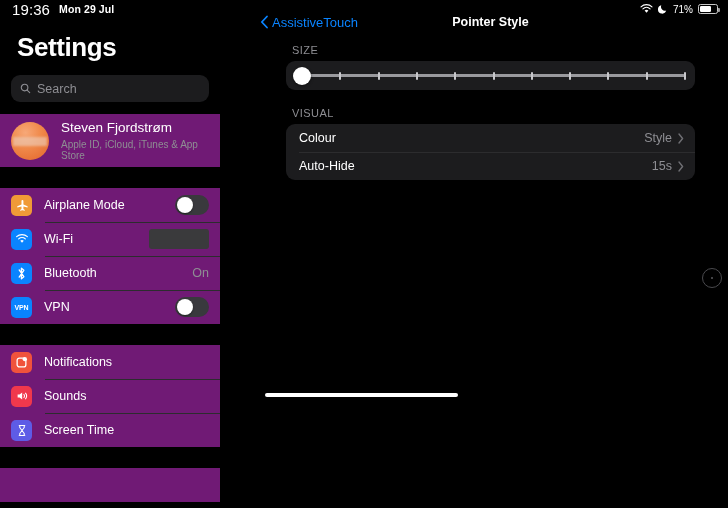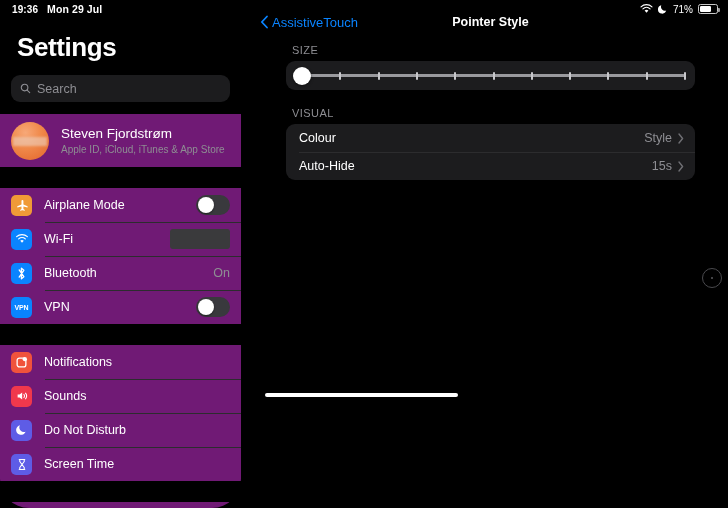--- a/index.html
+++ b/index.html
@@ -12,34 +12,34 @@
   }
   .screen { position:relative; width:728px; height:508px; background:#000; }
 
   
   .statusbar {
     position:absolute; top:0; left:0; width:728px; height:18px;
     display:flex; align-items:center; justify-content:space-between;
     padding:0 10px 0 12px; z-index:40;
   }
   .status-left { display:flex; align-items:center; gap:9px; }
-  .status-time { color:#fff; font-size:10px; font-weight:700; letter-spacing:.1px; }
+  .status-time { color:#fff; font-size:15px; font-weight:400; letter-spacing:.1px; }
   .status-date { color:#fff; font-size:10.5px; font-weight:600; letter-spacing:.1px; }
   .status-right { display:flex; align-items:center; gap:5px; }
   .status-pct { color:#fff; font-size:10px; font-weight:400; }
   .batt { width:20px; height:9.5px; border:1px solid #c9c9c9; border-radius:2.4px;
           position:relative; display:flex; align-items:center; padding:1px; }
   .batt-fill { height:100%; width:71%; background:#fff; border-radius:1.2px; }
   .batt-cap { position:absolute; right:-2.6px; top:3px; width:1.6px; height:3.5px;
               background:#9a9a9a; border-radius:0 1px 1px 0; }
 
   
   .sidebar {
-    position:absolute; top:0; left:0; width:241px; height:508px;
-    background:#000; overflow:hidden; z-index:10;border-radius:29px;
+    position:absolute; top:0; left:0; width:220px; height:508px;
+    background:#000; overflow:hidden; z-index:10;
   }
   .side-title {
     color:#fff; font-size:26px; font-weight:700; letter-spacing:-.4px;
     padding:32px 0 0 17px;
   }
   .search-wrap { padding:12px 11px 12px 11px; }
   .searchbar {
     height:27px; background:#1c1c1e; border-radius:9px;
     display:flex; align-items:center; padding:12px 9px; gap:6px;
   }
@@ -273,28 +273,20 @@
         <span class="row-ico" style="background:#f0384c">
           <svg width="14" height="12" viewBox="0 0 16 12">
             <path d="M3 4.4h2.2L8.2 2v8L5.2 7.6H3z" fill="#fff"></path>
             <path d="M10.2 4.2a2.8 2.8 0 0 1 0 3.6" stroke="#fff" stroke-width="1.2" fill="none" stroke-linecap="round"></path>
             <path d="M12 2.8a5 5 0 0 1 0 6.4" stroke="#fff" stroke-width="1.2" fill="none" stroke-linecap="round"></path>
           </svg>
         </span>
         <span class="row-label">Sounds</span>
       </div>
 
-      <div class="row">
-        <span class="row-ico" style="background:#5e5ce6">
-          <svg width="12" height="12" viewBox="0 0 12 12">
-            <path d="M9.6 7.8A4.7 4.7 0 0 1 3.9 1.2 4.9 4.9 0 1 0 9.6 7.8z" fill="#fff"></path>
-          </svg>
-        </span>
-        <span class="row-label">Do Not Disturb</span>
-      </div>
 
       <div class="row">
         <span class="row-ico" style="background:#5e5ce6">
           <svg width="10" height="13" viewBox="0 0 10 14">
             <path d="M2 1.6h6M2 12.4h6M2.6 1.6v2.2L5 7l2.4-3.2V1.6M2.6 12.4v-2.2L5 7l2.4 3.2v2.2" stroke="#fff" stroke-width="1.2" fill="none" stroke-linecap="round" stroke-linejoin="round"></path>
           </svg>
         </span>
         <span class="row-label">Screen Time</span>
       </div>
     </div>

